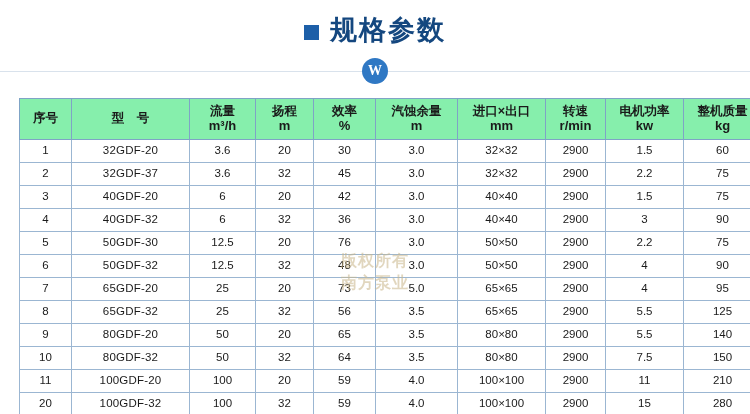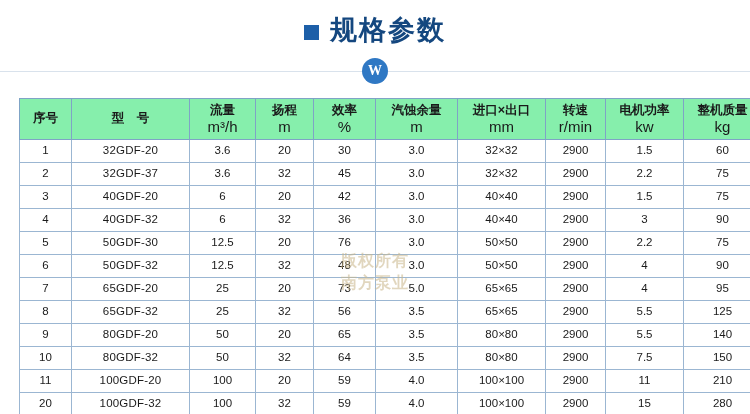--- a/index.html
+++ b/index.html
@@ -101,22 +101,22 @@
   }
   table.spec thead th {
     background: #86efac;
     font-weight: bold;
     height: 40px;
     font-size: 12.5px;
     border-color: #7fa3c6;
   }
   table.spec thead th .unit {
     display: block;
-    font-weight: normal;
-    font-size: 15px;
+    font-weight: bold;
+    font-size: 13px;
     margin-top: 1px;
   }
   table.spec tbody td {
     background: #ffffff;
   }
   table.spec tbody td.model {
     letter-spacing: 0.2px;
   }
 
   

